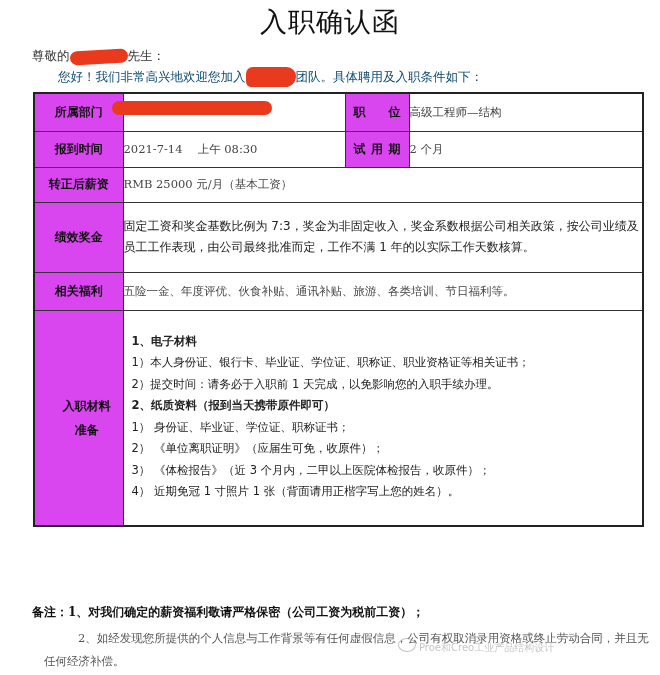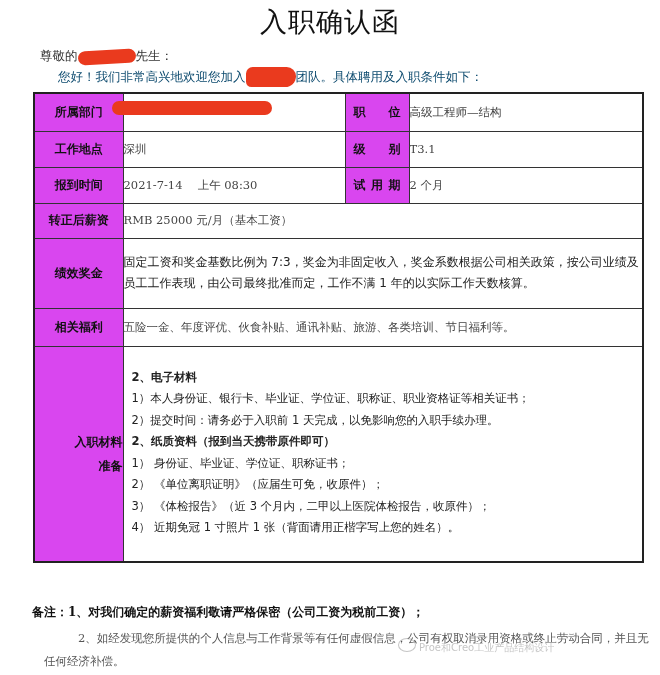--- a/index.html
+++ b/index.html
@@ -1,28 +1,28 @@
 <!DOCTYPE html>
 <html><head>
 <meta charset="utf-8">
 <style>
   html, body { margin: 0; padding: 0; background: #ffffff; }
   body { width: 660px; height: 675px; position: relative; overflow: hidden; font-family: "DejaVu Serif", serif; color: #222; }
   .title { position: absolute; left: 0; width: 660px; top: 4px; text-align: center; font-family: "DejaVu Sans", sans-serif; font-size: 27px; letter-spacing: 1px; color: #111; }
-  .greet1 { position: absolute; left: 32px; top: 48px; font-size: 12.5px; color: #333; margin-left: 8px; }
+  .greet1 { position: absolute; left: 32px; top: 48px; font-size: 12.5px; color: #333; }
   .greet2 { position: absolute; left: 58px; top: 67px; font-size: 12.5px; color: #0c4a6e; }
   .redact { display: inline-block; background: #ea3a1e; border-radius: 12px; vertical-align: middle; }
   .r1 { width: 58px; height: 14px; transform: rotate(-3deg); }
   .r2 { width: 50px; height: 20px; border-radius: 10px 14px 16px 8px; }
   .r3 { position: absolute; left: 112px; top: 101px; width: 160px; height: 14px; border-radius: 8px; background: #ea3a1e; }
 
   table.info { position: absolute; left: 33px; top: 92px; width: 609px; border-collapse: collapse; table-layout: fixed; border: 2px solid #222; }
   table.info td { border: 1.5px solid #333; padding: 0; vertical-align: middle; }
   td.lbl { background: #d946ef; font-family: "DejaVu Sans", sans-serif; font-weight: bold; font-size: 12px; text-align: center; color: #111; }
-  td.lbl.left { text-align: right; padding-left: 16px; line-height: 2; }
+  td.lbl.left { text-align: center; padding-left: 16px; line-height: 2; }
   td.lbl.spread { text-align: justify; text-align-last: justify; padding: 0 8px; }
   td.val { font-size: 11.5px; color: #444; padding-left: 8px; }
   td.val.sans { font-family: "DejaVu Sans", sans-serif; color: #222; font-size: 12px; line-height: 1.75; padding-right: 0; }
   .mat { font-family: "DejaVu Sans", sans-serif; font-size: 11.5px; color: #222; line-height: 21.5px; padding: 12px 0 14px 8px; }
   .mat .h { font-weight: bold; }
 
   .note1 { position: absolute; left: 32px; top: 604px; font-size: 12px; font-weight: bold; color: #111; text-align: center; }
   .note2 { position: absolute; left: 32px; top: 627px; width: 605px; font-size: 11.5px; color: #555; text-indent: 34px; line-height: 23px; margin-left: 12px; }
   .watermark { position: absolute; left: 398px; top: 638px; font-family: "DejaVu Sans", sans-serif; font-size: 10px; color: rgba(150,150,150,0.55); }
   .wm-icon { display: inline-block; width: 16px; height: 12px; border: 1.5px solid rgba(150,150,150,0.55); border-radius: 50%; margin-right: 3px; vertical-align: -1px; }
@@ -47,26 +47,20 @@
       <col style="width:234px">
   </colgroup>
   <tbody>
       <tr style="height:38px">
     <td class="lbl">所属部门</td>
     <td class="val"></td>
     <td class="lbl spread">职 位</td>
     <td class="val">高级工程师—结构</td>
   </tr>
   <tr style="height:36px">
-    <td class="lbl">工作地点</td>
-    <td class="val">深圳</td>
-    <td class="lbl spread">级 别</td>
-    <td class="val">T3.1</td>
-  </tr>
-  <tr style="height:36px">
     <td class="lbl">报到时间</td>
     <td class="val">2021-7-14　 上午 08:30</td>
     <td class="lbl spread">试用期</td>
     <td class="val">2 个月</td>
   </tr>
   <tr style="height:35px">
     <td class="lbl">转正后薪资</td>
     <td class="val" colspan="3">RMB 25000 元/月（基本工资）</td>
   </tr>
   <tr style="height:70px">
@@ -77,21 +71,21 @@
     <td class="lbl">相关福利</td>
     <td class="val" colspan="3">五险一金、年度评优、伙食补贴、通讯补贴、旅游、各类培训、节日福利等。</td>
   </tr>
   <tr style="height:216px">
     <td class="lbl left">
       <div>入职材料</div>
       <div>准备</div>
     </td>
     <td colspan="3">
       <div class="mat">
-        <div class="h">2、电子材料</div>
+        <div class="h">1、电子材料</div>
         <div>1）本人身份证、银行卡、毕业证、学位证、职称证、职业资格证等相关证书；</div>
         <div>2）提交时间：请务必于入职前 1 天完成，以免影响您的入职手续办理。</div>
         <div class="h">2、纸质资料（报到当天携带原件即可）</div>
         <div>1）  身份证、毕业证、学位证、职称证书；</div>
         <div>2）  《单位离职证明》（应届生可免，收原件）；</div>
         <div>3）  《体检报告》（近 3 个月内，二甲以上医院体检报告，收原件）；</div>
         <div>4）  近期免冠 1 寸照片 1 张（背面请用正楷字写上您的姓名）。</div>
       </div>
     </td>
   </tr>

